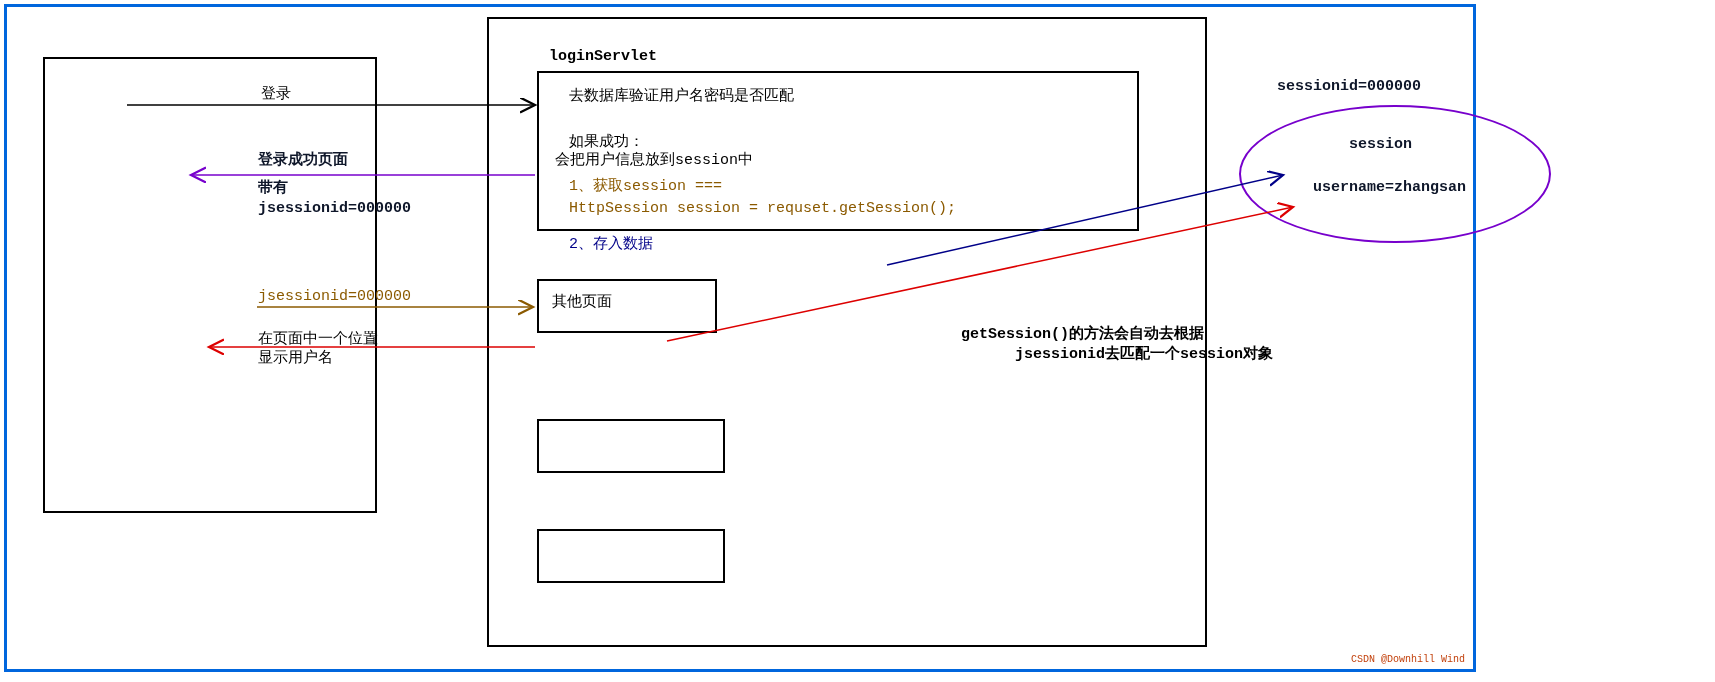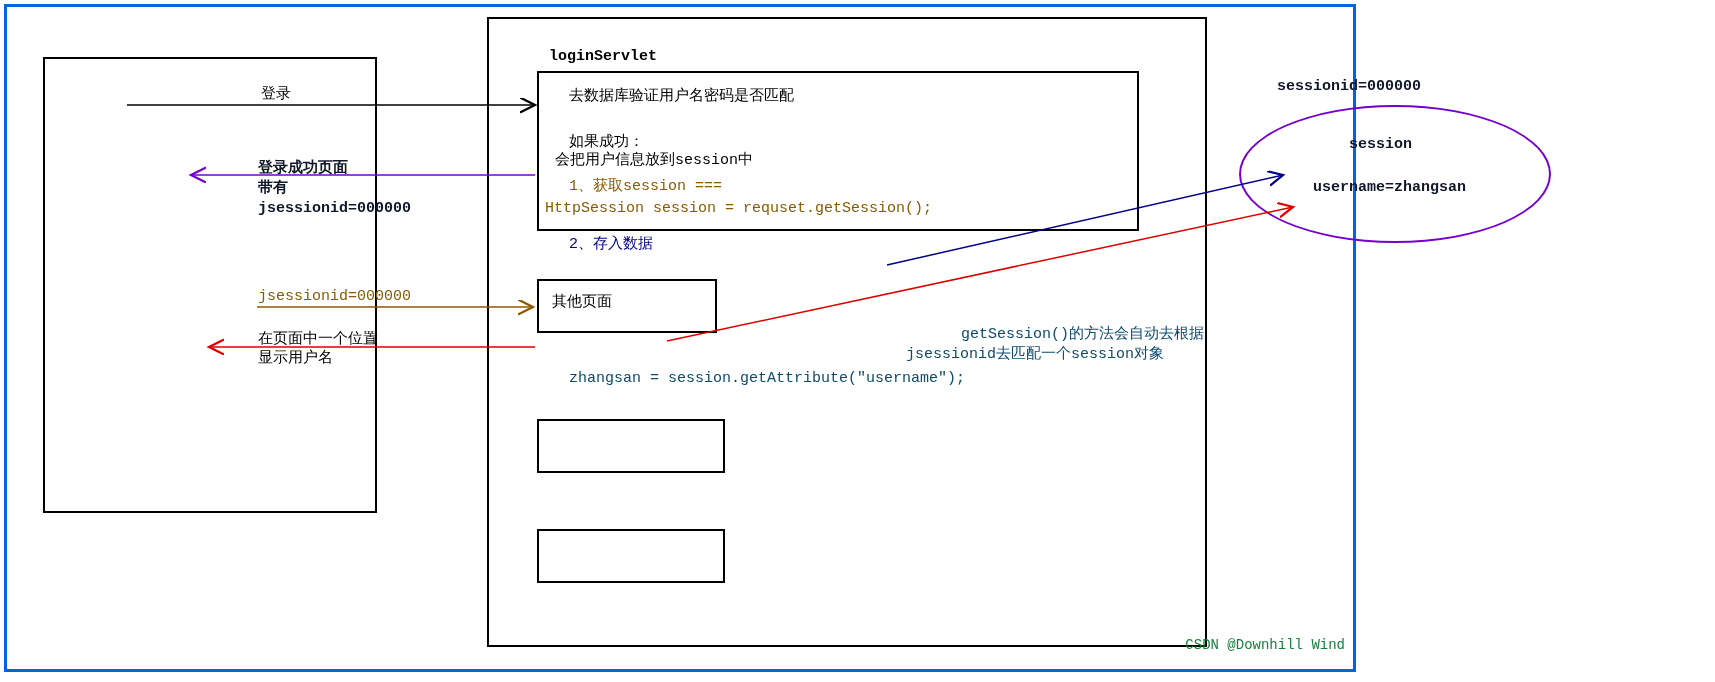--- a/index.html
+++ b/index.html
@@ -1,69 +1,68 @@
 <!DOCTYPE html>
 <html><head>
 <meta charset="utf-8">
 <style>
   html,body{margin:0;padding:0;font-family:"SimSun","Courier New",monospace;font-size:15px;}
-  .outer{border:3px solid #0066dd;margin:4px;width:1352px;height:668px;position:relative;box-sizing:border-box;}
+  .outer{border:3px solid #0066dd;margin:4px;width:1472px;height:668px;position:relative;box-sizing:border-box;}
   .box{position:absolute;border:2px solid #000;box-sizing:border-box;}
   .txt{position:absolute;white-space:nowrap;line-height:1.3;}
   .black{color:#000;}
   .brown{color:#8b5a00;font-weight:normal;}
   .navy{color:#000088;font-weight:normal;}
-  .red{color:#0c4a6e;font-weight:normal;}
+  .red{color:#000000;font-weight:bold;}
   .purple{color:#0f172a;font-weight:bold;}
   .ellipse{position:absolute;border:2px solid #7700cc;border-radius:50%;box-sizing:border-box;}
-  .watermark{position:absolute;right:8px;bottom:16px;color:#15803d;font-size:14px;}
+  .watermark{position:absolute;right:8px;bottom:4px;color:#c2410c;font-size:10px;}
   svg{position:absolute;top:0;left:0;pointer-events:none;}
   line{stroke-width:1.5;}
   .underline{text-decoration:underline;}
 </style>
 </head>
 <body>
 
 <div class="outer">
 
   <div class="box" style="left:36px;top:50px;width:334px;height:456px;"></div>
 
   <div class="box" style="left:480px;top:10px;width:720px;height:630px;"></div>
   <span class="txt black" style="left:542px;top:40px;font-weight:bold;">loginServlet</span>
 
   <div class="box" style="left:530px;top:64px;width:602px;height:160px;"></div>
   <span class="txt black" style="left:562px;top:80px;">去数据库验证用户名密码是否匹配</span>
   <span class="txt black" style="left:562px;top:126px;">如果成功：</span>
   <span class="txt black" style="left:548px;top:144px;">会把用户信息放到session中</span>
   <span class="txt brown" style="left:562px;top:170px;">1、获取session ===</span>
-  <span class="txt brown" style="left:538px;top:192px;">HttpSession session = requset.getSession();</span>
+  <span class="txt brown" style="left:562px;top:192px;">HttpSession session = requset.getSession();</span>
   <span class="txt navy" style="left:562px;top:228px;">2、存入数据</span>
 
   <div class="box" style="left:530px;top:272px;width:180px;height:54px;"></div>
   <span class="txt black" style="left:545px;top:286px;">其他页面</span>
-  <span class="txt red" style="left:562px;top:362px;">zhangsan = session.getAttribute("username");</span>
 
   <div class="box" style="left:530px;top:412px;width:188px;height:54px;"></div>
   <div class="box" style="left:530px;top:522px;width:188px;height:54px;"></div>
 
   <div class="ellipse" style="left:1232px;top:98px;width:312px;height:138px;"></div>
   <span class="txt purple" style="left:1270px;top:70px;">sessionid=000000</span>
   <span class="txt purple" style="left:1342px;top:128px;">session</span>
   <span class="txt purple" style="left:1306px;top:171px;">username=zhangsan</span>
 
   <span class="txt black" style="left:254px;top:78px;">登录</span>
-  <span class="txt purple" style="left:251px;top:152px;">登录成功页面</span>
+  <span class="txt purple" style="left:251px;top:144px;">登录成功页面</span>
   <span class="txt purple" style="left:251px;top:172px;text-align:right;">带有</span>
   <span class="txt purple" style="left:251px;top:192px;">jsessionid=000000</span>
   <span class="txt brown" style="left:251px;top:280px;">jsessionid=000000</span>
   <span class="txt black" style="left:251px;top:322px;font-family:Liberation Serif, serif;">在页面中一个位置</span>
   <span class="txt black" style="left:251px;top:342px;">显示用户名</span>
 
   <span class="txt red" style="left:954px;top:318px;">getSession()的方法会自动去根据</span>
-  <span class="txt red" style="left:899px;top:338px;">jsessionid去匹配一个session对象</span>
+  <span class="txt red" style="left:1008px;top:338px;">jsessionid去匹配一个session对象</span>
 
   <svg width="1700" height="668">
     <defs>
       <marker id="ah-black" markerWidth="12" markerHeight="12" refX="10" refY="5" orient="auto">
           <path d="M0,0 L10,5 L0,10" fill="none" stroke="#000" stroke-width="1.5"></path>
         </marker>
       <marker id="ah-purple" markerWidth="12" markerHeight="12" refX="10" refY="5" orient="auto">
           <path d="M0,0 L10,5 L0,10" fill="none" stroke="#7700cc" stroke-width="1.5"></path>
         </marker>
       <marker id="ah-brown" markerWidth="12" markerHeight="12" refX="10" refY="5" orient="auto">

